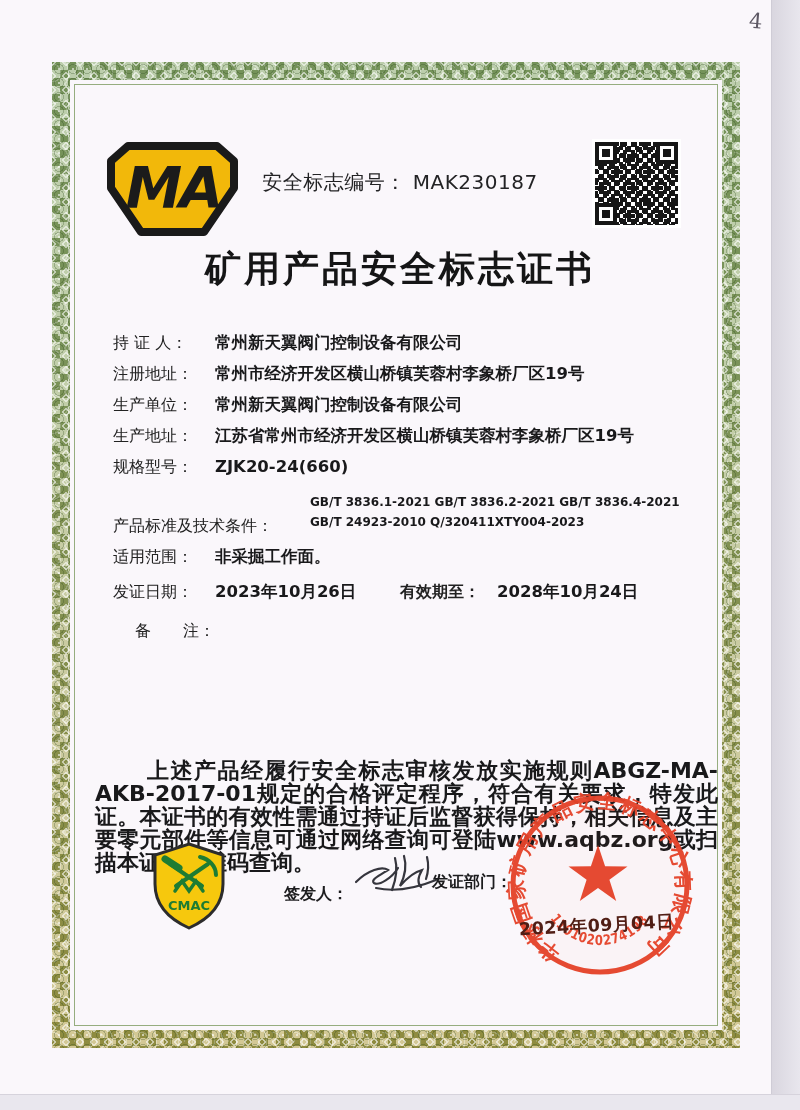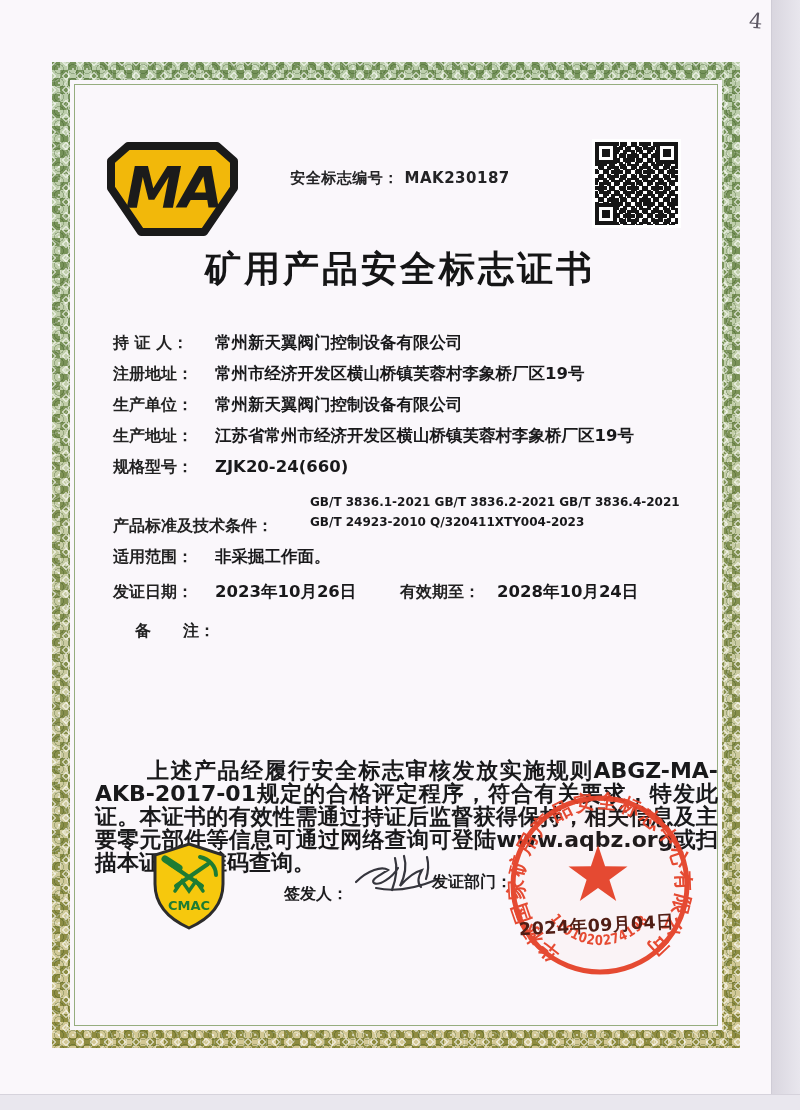--- a/index.html
+++ b/index.html
@@ -18,36 +18,36 @@
       repeating-radial-gradient(circle at 7px 7px, rgba(255,255,255,.55) 0 1px, rgba(0,0,0,0) 1px 4px, rgba(40,70,25,.28) 4px 5px, rgba(0,0,0,0) 5px 7px) 0 0/14px 14px,
       repeating-conic-gradient(rgba(255,255,255,.40) 0% 25%, rgba(55,85,30,.30) 25% 50%) 0 0/16px 16px,
       repeating-radial-gradient(circle at 0 50%, rgba(255,255,255,.35) 0 1.5px, rgba(0,0,0,0) 1.5px 8px) 0 0/22px 22px,
       linear-gradient(180deg,#8fae74 0%,#97ae72 30%,#a8a862 62%,#b5a44e 100%);}
   .frame-inner{width:100%;height:100%;box-sizing:border-box;background:#faf7fb;
       border:1px solid #96ad7f;box-shadow:0 0 0 4px #faf7fb;}
   .content{position:absolute;inset:0;z-index:2;}
   
   .ma{position:absolute;left:107px;top:141px;width:131px;height:96px;}
   .certno{position:absolute;left:240px;top:169px;width:320px;text-align:center;
-          font-size:15px;font-weight:700;letter-spacing:.5px;color:#232325;}
+          font-size:20px;font-weight:400;letter-spacing:.5px;color:#232325;}
   .qr{position:absolute;left:592px;top:139px;width:89px;height:89px;background:#fff;padding:3px;box-sizing:border-box;}
   .qr-m{position:relative;width:100%;height:100%;
       background:
         repeating-conic-gradient(#161616 0% 25%, rgba(0,0,0,0) 25% 50%) 0 0/8px 8px,
         repeating-conic-gradient(#161616 0% 25%, rgba(0,0,0,0) 25% 50%) 3px 5px/11px 11px,#fff;}
   .qr-f{position:absolute;width:22px;height:22px;border:4px solid #161616;background:#fff;box-sizing:border-box;}
   .qr-f::after{content:"";position:absolute;inset:3px;background:#161616;}
   .qr-f.tl{left:0;top:0}.qr-f.tr{right:0;top:0}.qr-f.bl{left:0;bottom:0}
   
   .title{position:absolute;left:0;right:0;top:245px;margin:0;text-align:center;
          font-size:36px;font-weight:900;letter-spacing:3px;color:#151516;}
   
   .fields{position:absolute;left:113px;top:333px;width:600px;font-size:16.5px;}
   .row{display:flex;margin-bottom:11px;line-height:20px;}
-  .flabel{flex:0 0 102px;font-weight:700;font-size:16px;color:#222;white-space:nowrap;}
+  .flabel{flex:0 0 102px;font-weight:400;font-size:16px;color:#222;white-space:nowrap;}
   .fvalue{font-weight:700;color:#19191b;}
   .row-std{align-items:center;margin-top:0;}
   .row-std .flabel{flex:0 0 197px;margin-top:28px;}
   .row-std .fvalue{width:392px;line-height:20px;font-size:12px;}
   .row-dates{margin-top:15px;}
   .row-dates .dval1{width:185px;font-weight:700;}
   .row-dates .flabel2{flex:0 0 97px;font-weight:600;font-size:16px;}
   .row-remark{margin-top:19px;text-align:right;}
   
   .statement{position:absolute;left:95px;top:737px;width:623px;font-size:22px;line-height:23px;

